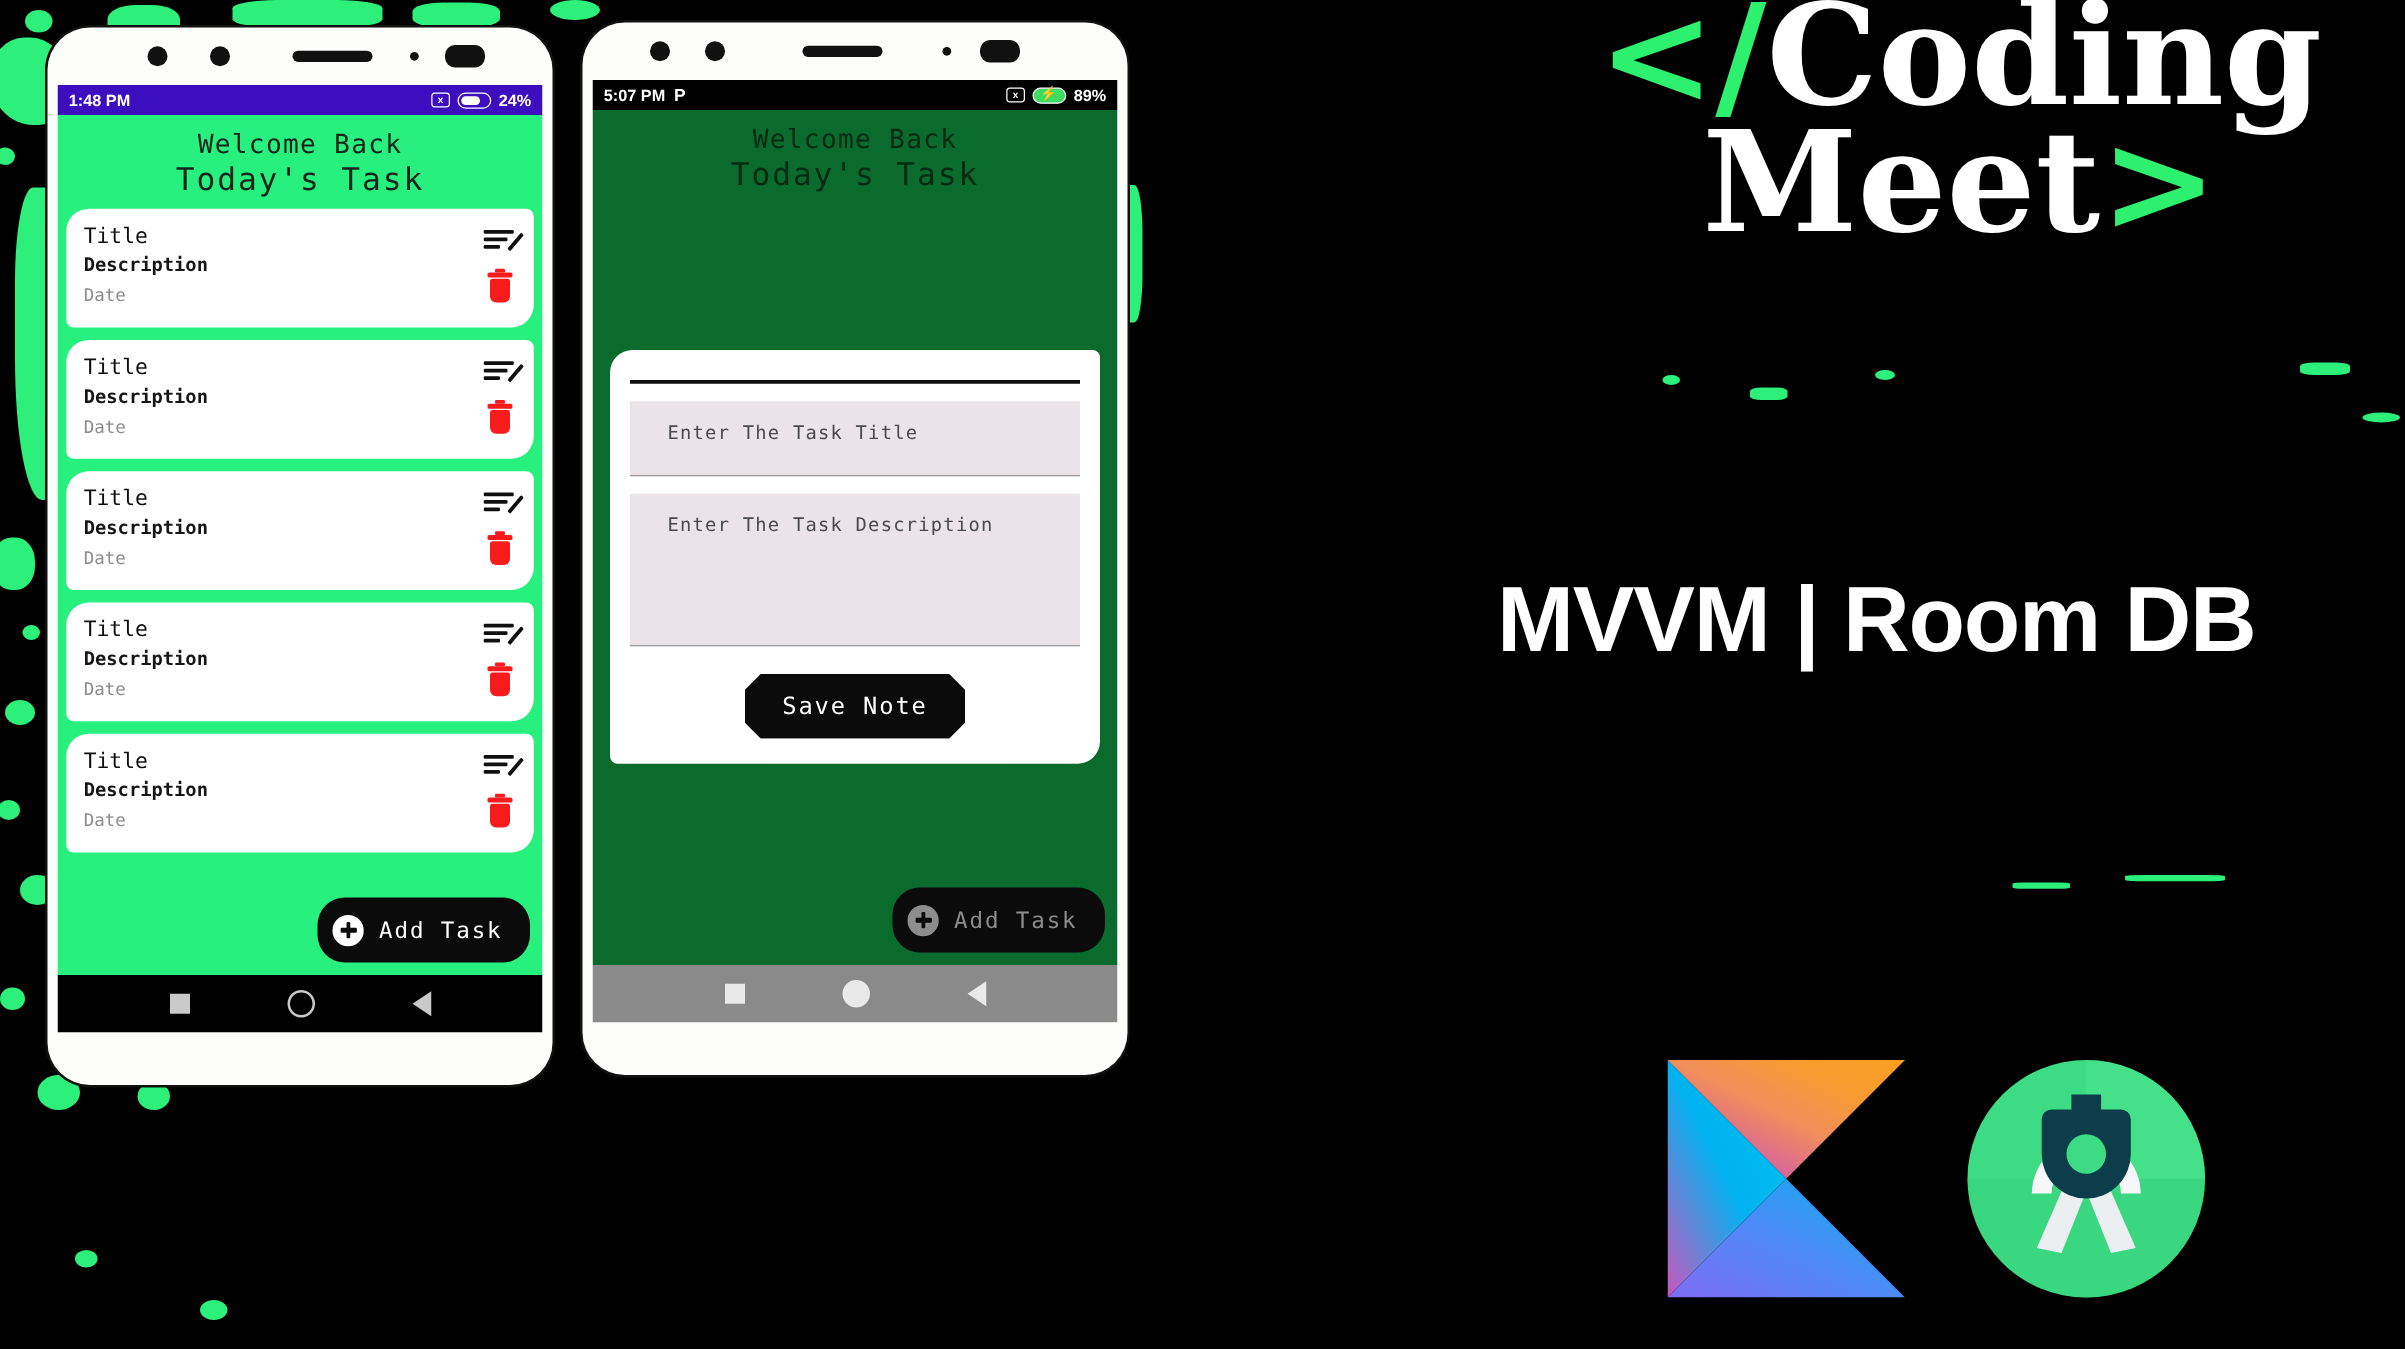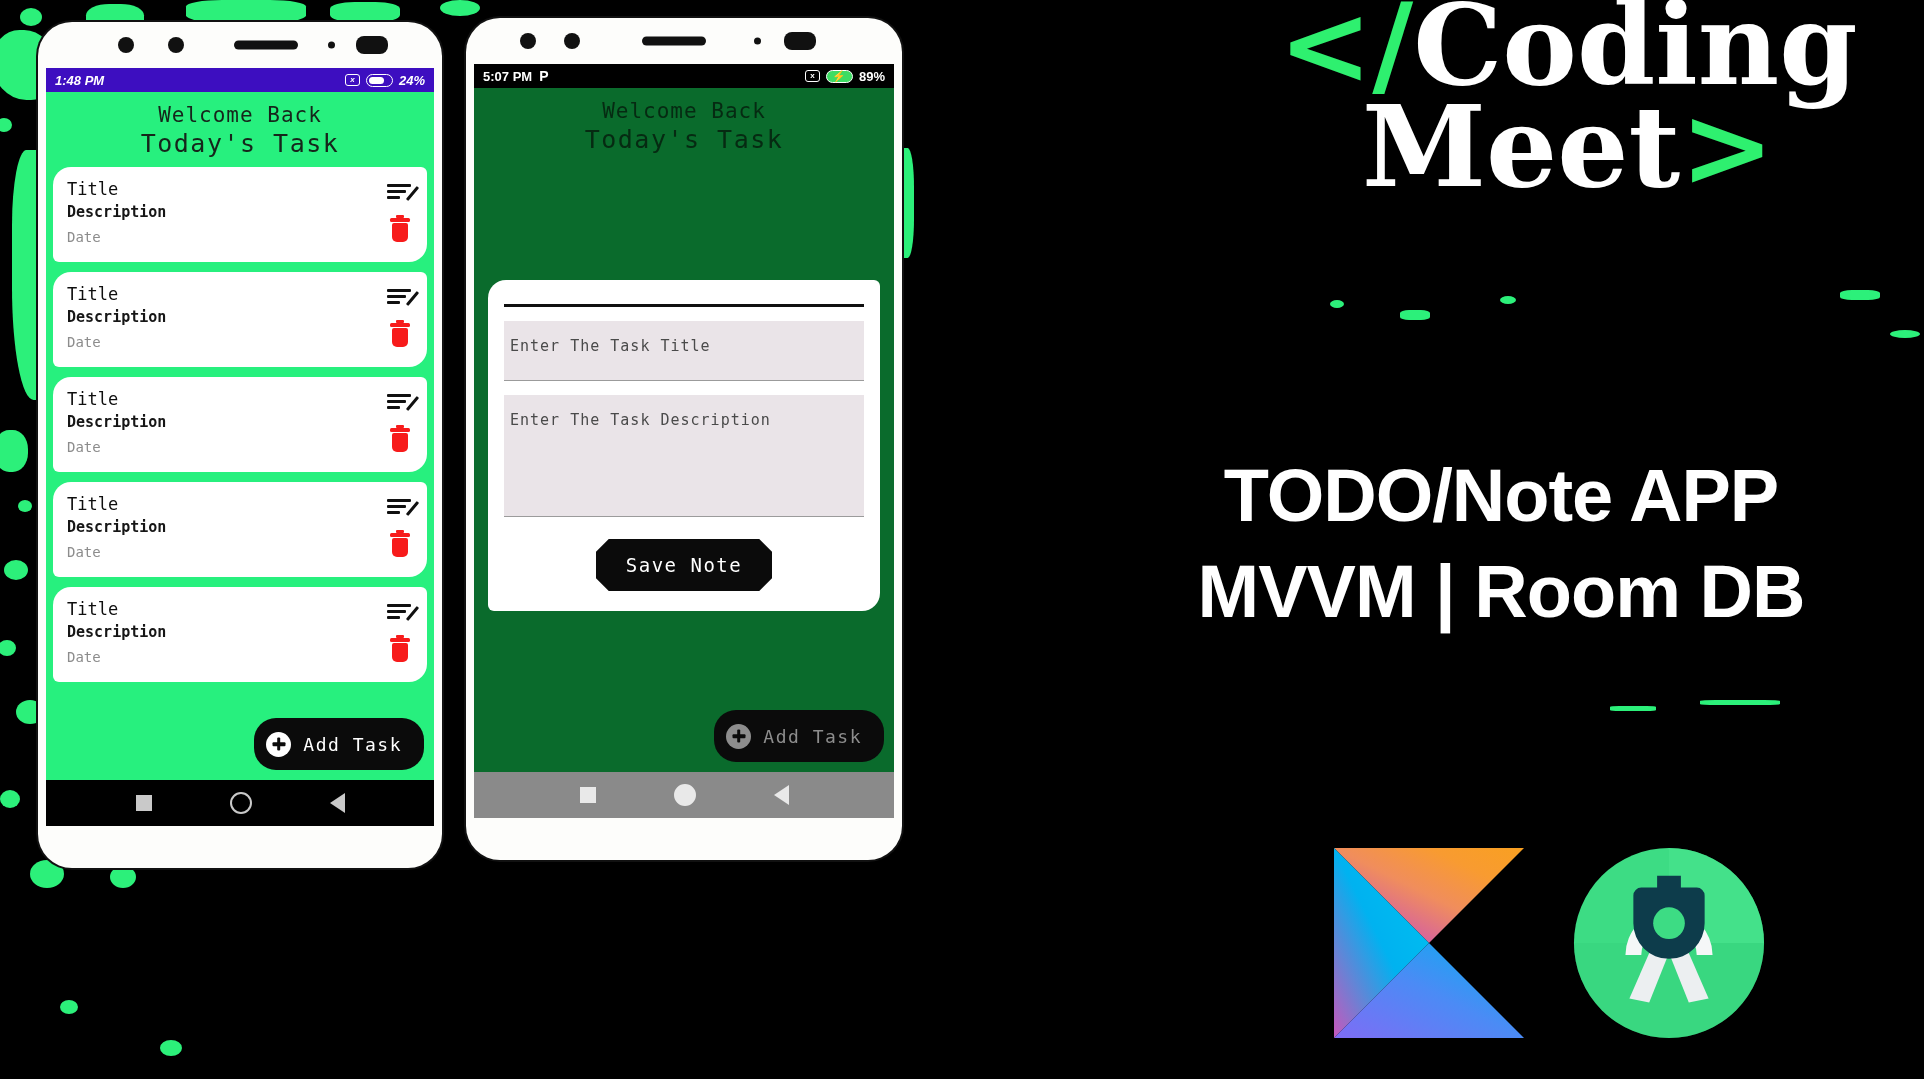--- a/index.html
+++ b/index.html
@@ -33,21 +33,21 @@
   .bz.rect { width:32px; height:18px; border-radius:8px; }
 
   .screen { position:absolute; left:8px; right:8px; top:46px; bottom:42px; overflow:hidden; }
 
   
   .statusbar {
     height:24px; display:flex; align-items:center; justify-content:space-between;
     padding:0 9px; font-family:"Liberation Sans", sans-serif;
     font-size:13px; font-weight:bold; color:#fff;
   }
-  .sb-purple { background:#3d0ec0;font-style:italic; }
+  .sb-purple { background:#3d0ec0; }
   .sb-black  { background:#000; }
   .sb-left { display:flex; align-items:center; gap:7px; }
   .sb-right{ display:flex; align-items:center; gap:6px; }
   .ico-x {
     width:15px; height:12px; border:1.6px solid #fff; border-radius:3px;
     font-size:8px; line-height:9px; text-align:center; font-weight:bold;
   }
   .batt {
     width:27px; height:13px; border:1.8px solid #fff; border-radius:7px;
     position:relative; display:flex; align-items:center;
@@ -143,21 +143,21 @@
   }
   .dlg-close:before, .dlg-close:after {
     content:""; position:absolute; left:50%; top:50%; width:20px; height:3.6px;
     background:#fff; border-radius:2px;
   }
   .dlg-close:before { transform:translate(-50%,-50%) rotate(45deg); }
   .dlg-close:after  { transform:translate(-50%,-50%) rotate(-45deg); }
   .dlg-rule { height:3px; background:#101010; margin:10px 0 14px; }
   .field {
     background:#eae4e8; border-bottom:1.5px solid #9b9b9b;
-    padding:16px 6px; color:#4a4a4a; font-size:15px; letter-spacing:1px;
+    padding:16px 30px; color:#4a4a4a; font-size:15px; letter-spacing:1px;
   }
   .field.title { height:60px; }
   .field.desc  { height:122px; margin-top:14px; }
   .save-wrap { display:flex; justify-content:center; margin-top:22px; }
   .save-btn {
     background:#0b0b0b; color:#fff; font-size:19px; letter-spacing:1.5px;
     padding:15px 30px;
     clip-path:polygon(13px 0,calc(100% - 13px) 0,100% 13px,100% calc(100% - 13px),
                       calc(100% - 13px) 100%,13px 100%,0 calc(100% - 13px),0 13px);
   }
@@ -444,21 +444,20 @@
 <div class="brand-logo">
   <div class="bl1">
     <span class="brk">&lt;/</span><span>Coding</span>
   </div>
   <div class="bl2">
     <span>Meet</span><span class="brk">&gt;</span>
   </div>
 </div>
 
 <div class="headline">
-  <div class="hl1">TODO/Note APP</div>
   <div class="hl2">MVVM | Room DB</div>
 </div>
 
 <svg class="kotlin-logo" viewBox="0 0 100 100">
   <defs>
     <linearGradient id="kg" x1="0%" y1="100%" x2="100%" y2="0%">
       <stop offset="0%" stop-color="#c757bc"></stop>
       <stop offset="25%" stop-color="#d7649b"></stop>
       <stop offset="50%" stop-color="#f08d5d"></stop>
       <stop offset="75%" stop-color="#f89b31"></stop>

